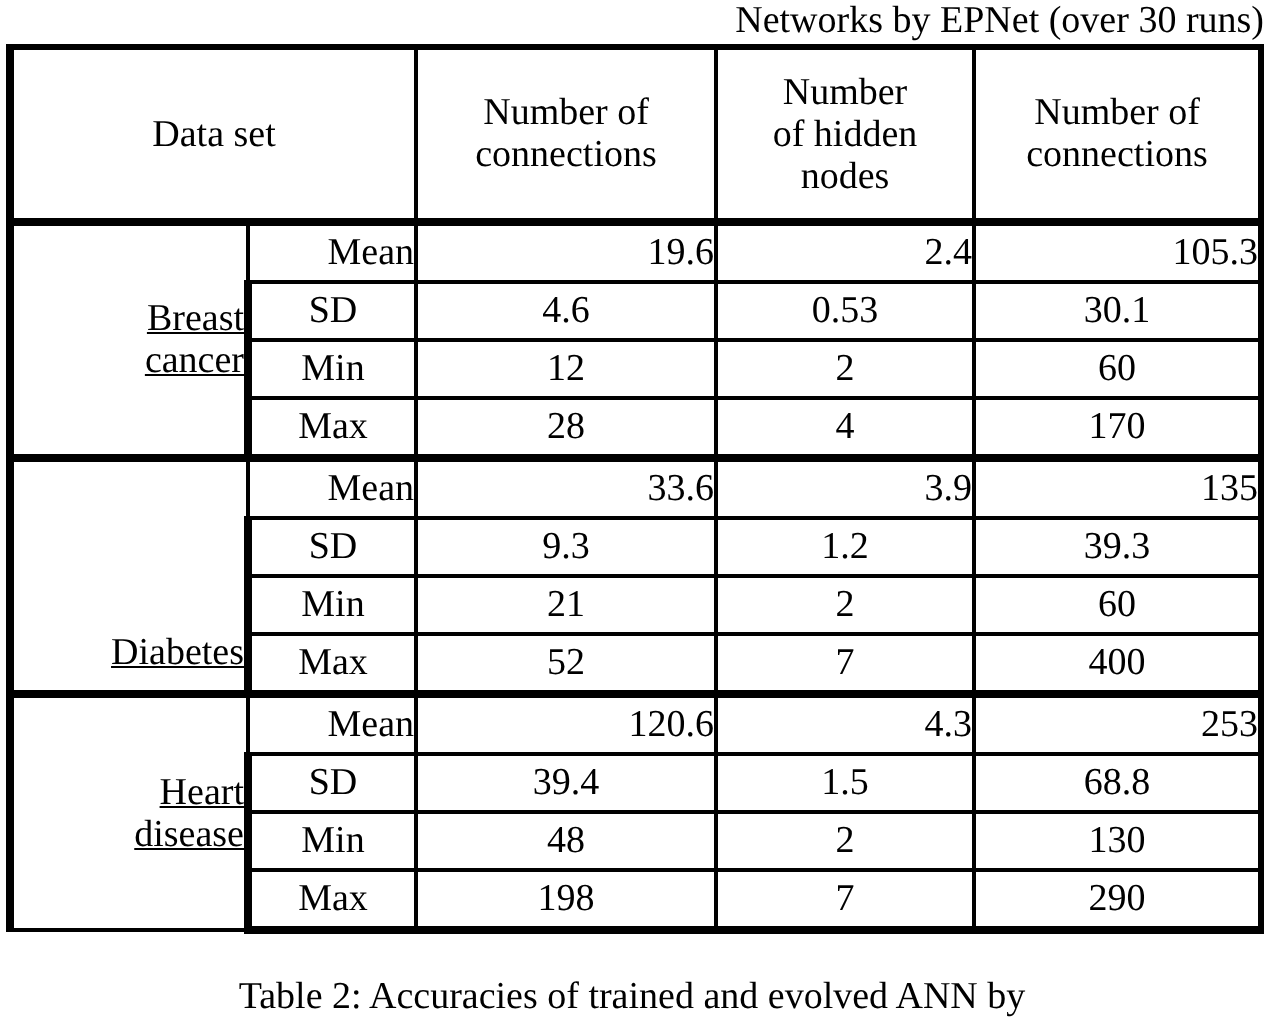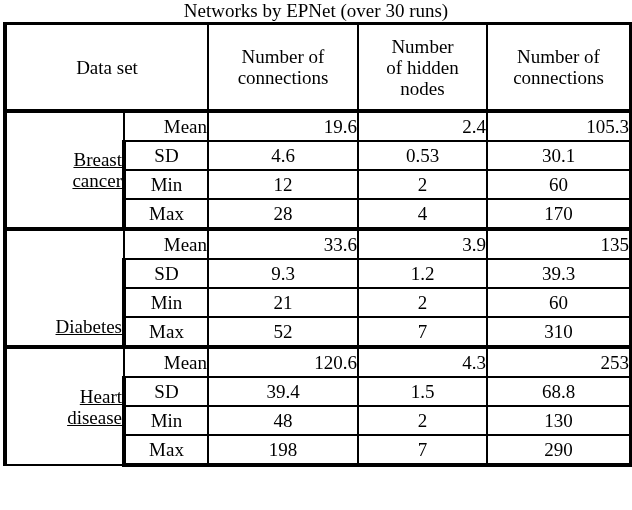--- a/index.html
+++ b/index.html
@@ -19,21 +19,21 @@
     width: 632px;
     height: 510px;
   }
   .title-line {
     position: absolute;
     top: 0px;
     left: 0;
     width: 632px;
     height: 21px;
     line-height: 21px;
-    text-align: center;
+    text-align: right;
     font-size: 19px;
     white-space: nowrap;
   }
   .table-wrap {
     position: absolute;
     top: 22px;
     left: 3px;
     width: 626px;
   }
   table.stats {
@@ -188,21 +188,21 @@
         <tr>
           <td class="stat-cell">Min</td>
           <td class="val-cell">21</td>
           <td class="val-cell">2</td>
           <td class="val-cell">60</td>
         </tr>
         <tr>
           <td class="stat-cell">Max</td>
           <td class="val-cell">52</td>
           <td class="val-cell">7</td>
-          <td class="val-cell">310</td>
+          <td class="val-cell">400</td>
         </tr>
 
         <tr class="group-start">
           <td class="ds-cell" rowspan="4">
             <div>Heart</div>
             <div>disease</div>
           </td>
           <td class="stat-cell">Mean</td>
           <td class="val-cell">120.6</td>
           <td class="val-cell">4.3</td>
@@ -223,14 +223,15 @@
         <tr>
           <td class="stat-cell">Max</td>
           <td class="val-cell">198</td>
           <td class="val-cell">7</td>
           <td class="val-cell">290</td>
         </tr>
       </tbody>
     </table>
   </div>
 
+  <div class="caption">Table 2: Accuracies of trained and evolved ANN by</div>
 
 </div>
 
 </body></html>

